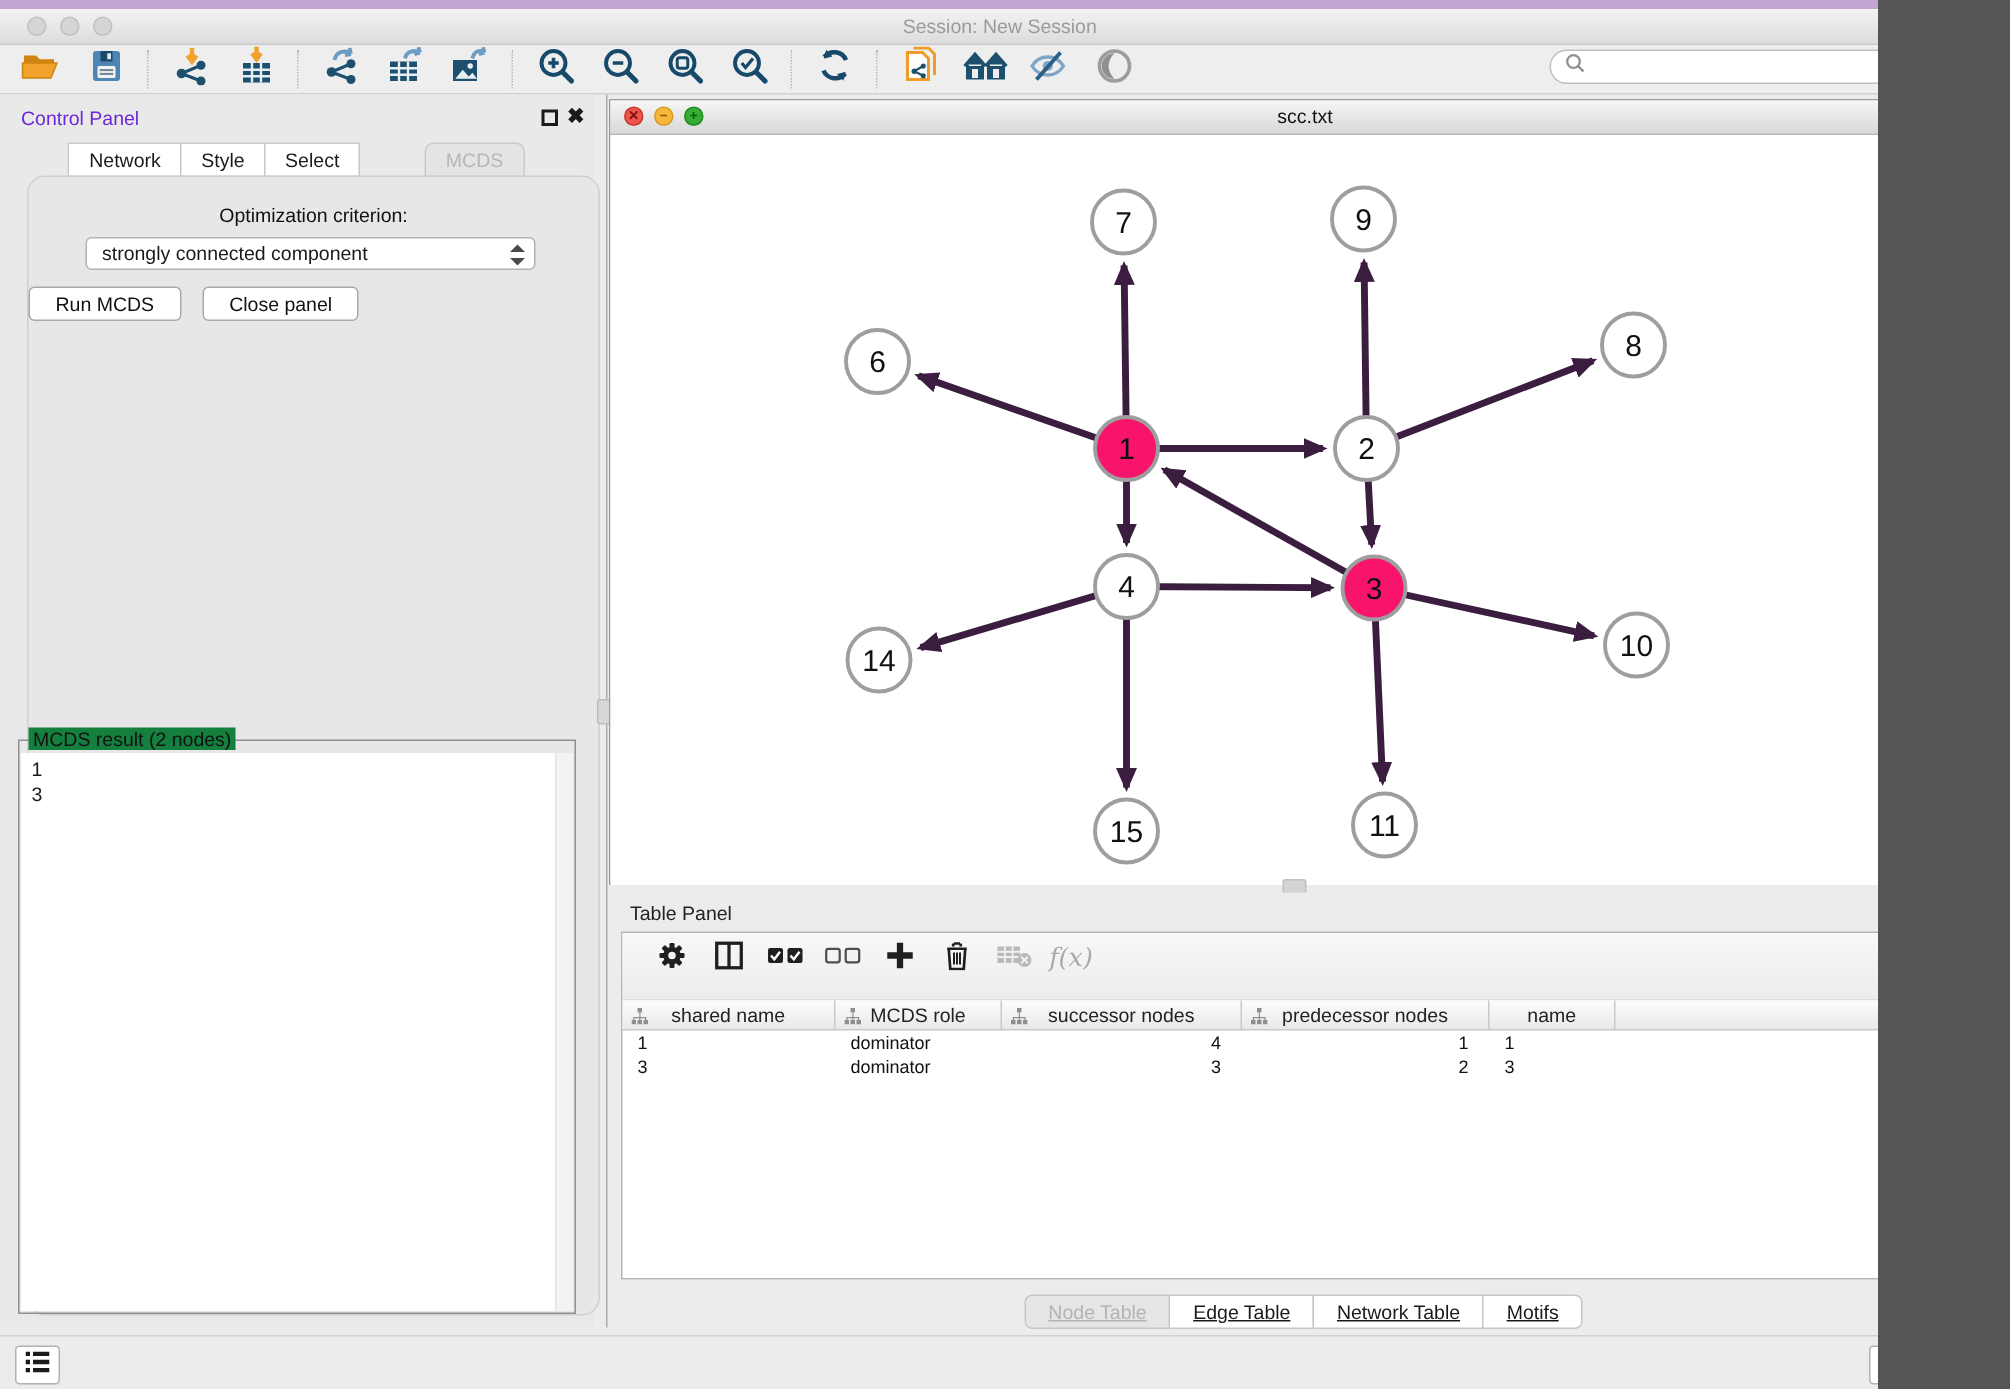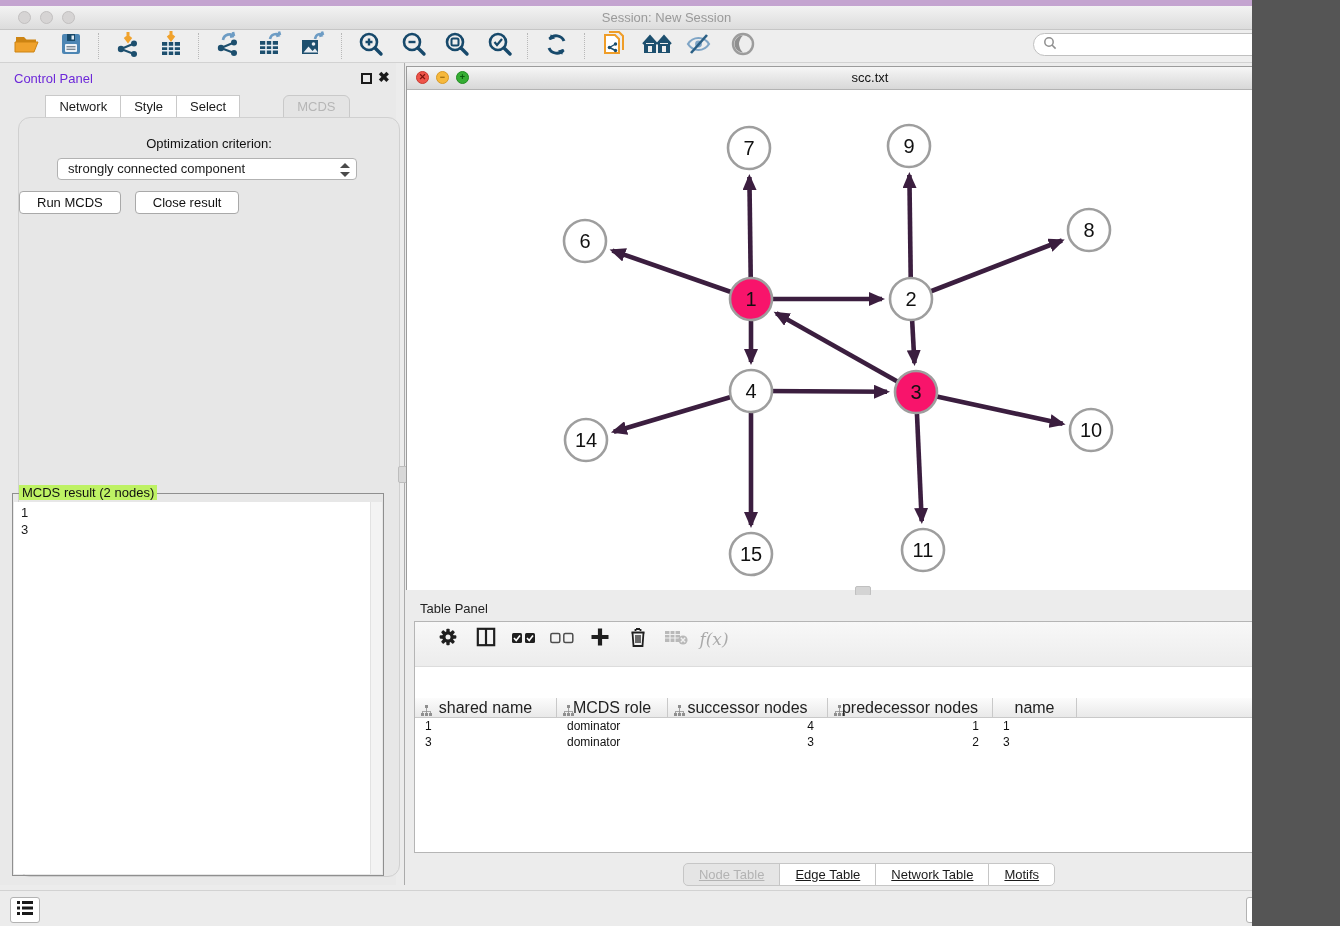--- a/index.html
+++ b/index.html
@@ -43,21 +43,21 @@
   .stepper{position:absolute;right:6px;top:3px;width:10px;height:16px;}
   .stepper .up{position:absolute;top:1px;left:0;width:0;height:0;border-left:5px solid transparent;
     border-right:5px solid transparent;border-bottom:5px solid #4a4a4a;}
   .stepper .down{position:absolute;bottom:1px;left:0;width:0;height:0;border-left:5px solid transparent;
     border-right:5px solid transparent;border-top:5px solid #4a4a4a;}
   .cp-buttons{position:absolute;left:0;right:0;top:73px;display:flex;justify-content:flex-start;gap:14px;}
   .cp-btn{height:23px;padding:0 17px;background:#fff;border:1px solid #a9a9a9;border-radius:4px;
     font-size:13px;font-family:inherit;cursor:pointer;color:#111;}
   .result-fieldset{position:absolute;left:12px;top:430px;width:372px;height:383px;
     border:1px solid #8f8f8f;box-sizing:border-box;}
-  .result-legend{position:absolute;left:6px;top:-9px;background:#bef264;padding:0 3px;font-size:13px;color:#111;}
+  .result-legend{position:absolute;left:6px;top:-9px;background:#15803d;padding:0 3px;font-size:13px;color:#111;}
   .result-inner{position:absolute;left:1px;right:13px;top:8px;bottom:1px;background:#fff;
     font-size:13px;line-height:17px;padding:2px 0 0 7px;overflow:hidden;}
   .result-scrollbar{position:absolute;right:1px;top:8px;bottom:1px;width:11px;background:#f3f3f3;
     border-left:1px solid #e2e2e2;cursor:pointer;}
   
   .v-divider{position:absolute;left:404px;top:63px;width:1px;height:822px;background:#ababab;}
   .v-grip{position:absolute;left:398px;top:466px;width:9px;height:15px;background:#d8d8d8;
     border:1px solid #bdbdbd;border-radius:2px;cursor:col-resize;}
   .h-grip{position:absolute;left:855px;top:586px;width:14px;height:8px;background:#d4d4d4;
     border:1px solid #c0c0c0;border-radius:2px;cursor:row-resize;}
@@ -79,21 +79,21 @@
   .table-panel{position:absolute;left:406px;top:595px;width:927px;height:294px;background:#ececec;}
   .tp-title{position:absolute;left:14px;top:6px;font-size:13px;color:#222;}
   .tp-inner{position:absolute;left:8px;top:26px;width:911px;height:232px;background:#fff;
     border:1px solid #b5b5b5;box-sizing:border-box;}
   .tp-toolbar{height:44px;background:linear-gradient(#f8f8f8,#ececec);border-bottom:1px solid #dcdcdc;
     display:flex;align-items:flex-start;padding-left:14px;gap:0;}
   .tp-btn{width:38px;height:34px;display:grid;place-items:center;cursor:pointer;}
   .tp-btn.disabled{cursor:default;}
   .fx-label{font-family:"DejaVu Serif",serif;font-style:italic;font-size:17px;color:#aaaaaa;}
   .tp-thead{display:flex;height:19px;background:linear-gradient(#fcfcfc,#e9e9e9);
-    border-bottom:1px solid #c9c9c9;font-size:16px;color:#222;margin-top:31px;}
+    border-bottom:1px solid #c9c9c9;font-size:13px;color:#222;}
   .th{position:relative;border-right:1px solid #c9c9c9;box-sizing:border-box;height:19px;cursor:pointer;}
   .th .th-icon{position:absolute;left:6px;top:4px;}
   .th .th-label{position:absolute;left:0;right:0;top:0;line-height:19px;text-align:center;}
   .tp-row{display:flex;height:16px;font-size:12px;color:#111;cursor:default;}
   .td{box-sizing:border-box;line-height:16px;overflow:hidden;white-space:nowrap;}
   .tp-tabs{position:absolute;left:0;top:268px;width:100%;display:flex;justify-content:center;}
   .tp-tab{height:21px;line-height:21px;padding:0 15px;background:#fff;border:1px solid #c6c6c6;
     margin-left:-1px;font-size:13px;cursor:pointer;text-decoration:underline;}
   .tp-tab:first-child{border-radius:5px 0 0 5px;}
   .tp-tab:last-child{border-radius:0 5px 5px 0;}
@@ -276,21 +276,21 @@
       <div class="opt-label">Optimization criterion:</div>
       <div class="criterion-select">
         <span>strongly connected component</span>
         <span class="stepper">
             <span class="up"></span>
             <span class="down"></span>
           </span>
       </div>
       <div class="cp-buttons">
         <button class="cp-btn">Run MCDS</button>
-        <button class="cp-btn">Close result</button>
+        <button class="cp-btn">Close panel</button>
       </div>
     </div>
     <div class="result-fieldset">
       <span class="result-legend">MCDS result (2 nodes)</span>
       <div class="result-inner" id="result-lines">
           <div>1</div>
           <div>3</div>
         </div>
       <div class="result-scrollbar"></div>
     </div>

